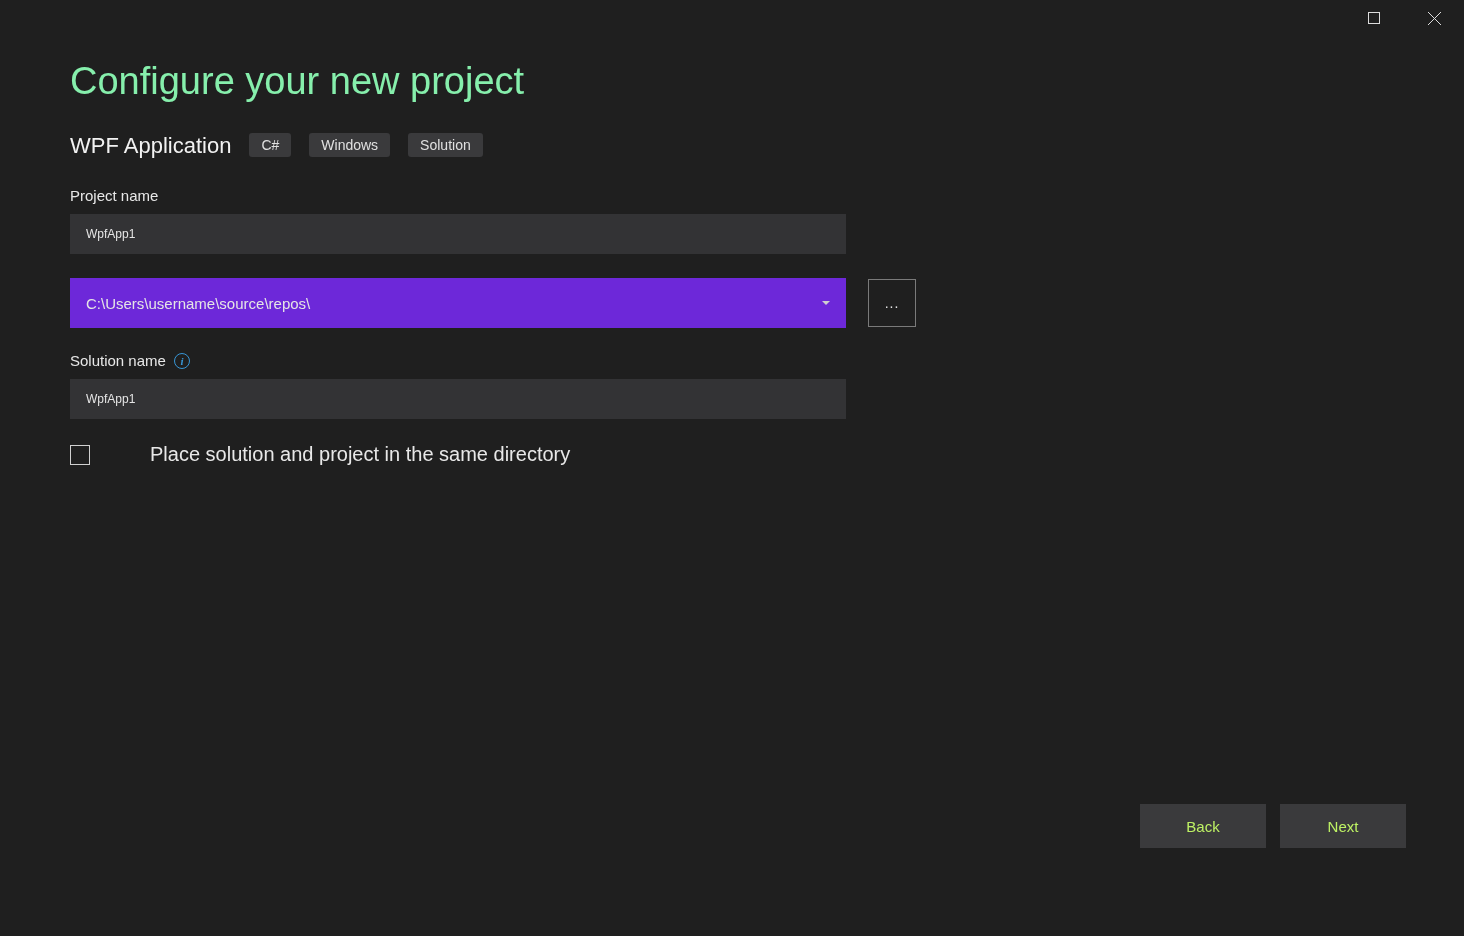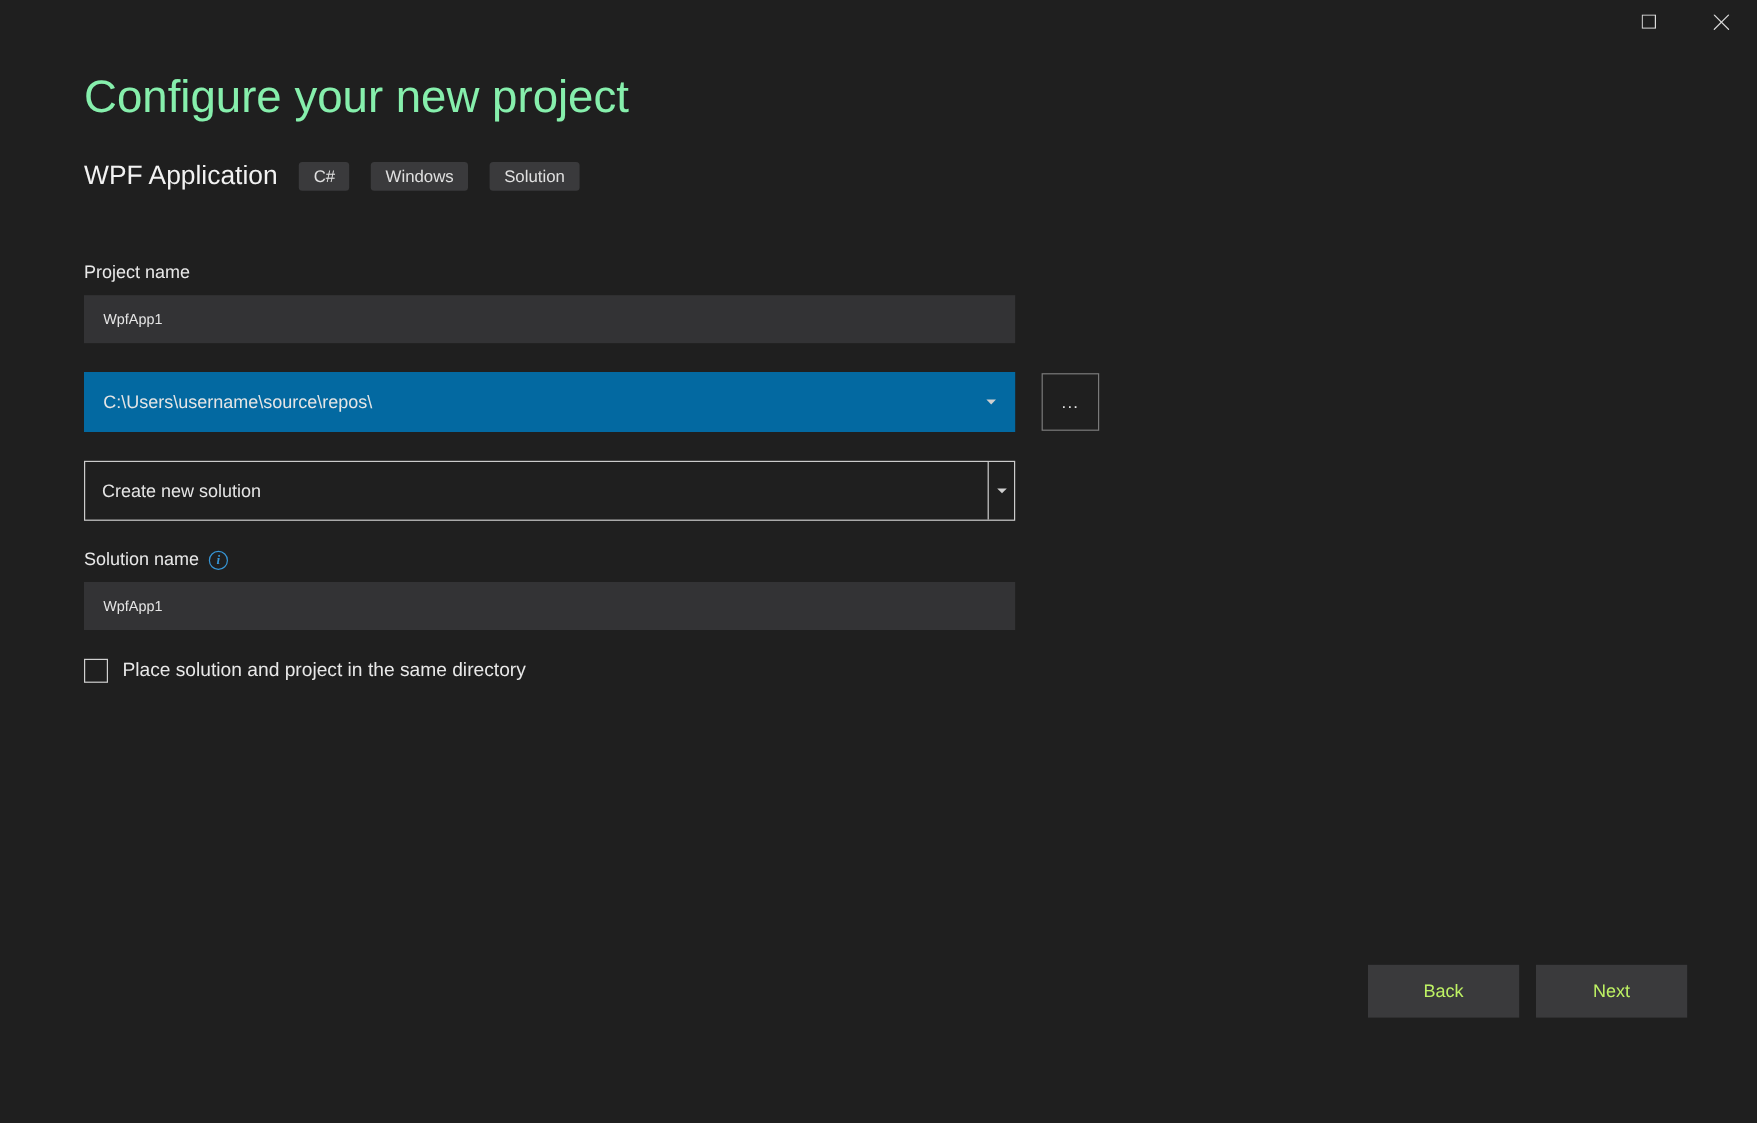--- a/index.html
+++ b/index.html
@@ -40,23 +40,23 @@
       padding: 60px 70px 0 70px;
     }
     .title {
       font-size: 38px;
       font-weight: 400;
       color: #86efac;
       margin-bottom: 30px;
     }
     .subtitle-row {
       display: flex;
-      align-items: flex-end;
+      align-items: flex-start;
       gap: 18px;
-      margin-bottom: 60px;
+      margin-bottom: 28px;
     }
     .subtitle {
       font-size: 22px;
       font-weight: 400;
       color: #f2f2f2;
     }
     .tag {
       background: #3a3a3c;
       color: #e0e0e0;
       padding: 4px 12px;
@@ -99,21 +99,21 @@
       outline: none;
     }
     .location-row {
       display: flex;
       align-items: center;
       gap: 22px;
     }
     .combo-filled {
       width: 776px;
       height: 50px;
-      background: #0369a1;
+      background: #6d28d9;
       border: none;
       display: flex;
       align-items: center;
       justify-content: space-between;
       padding: 0 16px;
       font-size: 15px;
       color: #e5e5e5;
       cursor: pointer;
     }
     .browse-btn {
@@ -166,22 +166,23 @@
       margin-top: 6px;
     }
     .checkbox {
       width: 20px;
       height: 20px;
       border: 1.5px solid #d0d0d0;
       background: transparent;
       cursor: pointer;
     }
     .checkbox-label {
-      font-size: 16px;
+      font-size: 20px;
       color: #e8e8e8;
+      margin-left: 48px;
     }
     .footer {
       position: absolute;
       bottom: 88px;
       right: 58px;
       display: flex;
       gap: 14px;
     }
     .footer-btn {
       width: 126px;
@@ -229,26 +230,20 @@
     <div class="location-row">
       <div class="combo-filled">
         <span>C:\Users\username\source\repos\</span>
         <span class="caret"></span>
       </div>
       <div class="browse-btn">...</div>
     </div>
   </div>
 
   <div class="form-group">
-    <div class="combo-outlined">
-      <div class="combo-outlined-text">Create new solution</div>
-      <div class="combo-outlined-caret">
-        <span class="caret"></span>
-      </div>
-    </div>
   </div>
 
   <div class="form-group">
     <div class="form-label">
       <span>Solution name</span>
       <span class="info-icon">i</span>
     </div>
     <input type="text" class="text-input" value="WpfApp1" style="">
   </div>
 

